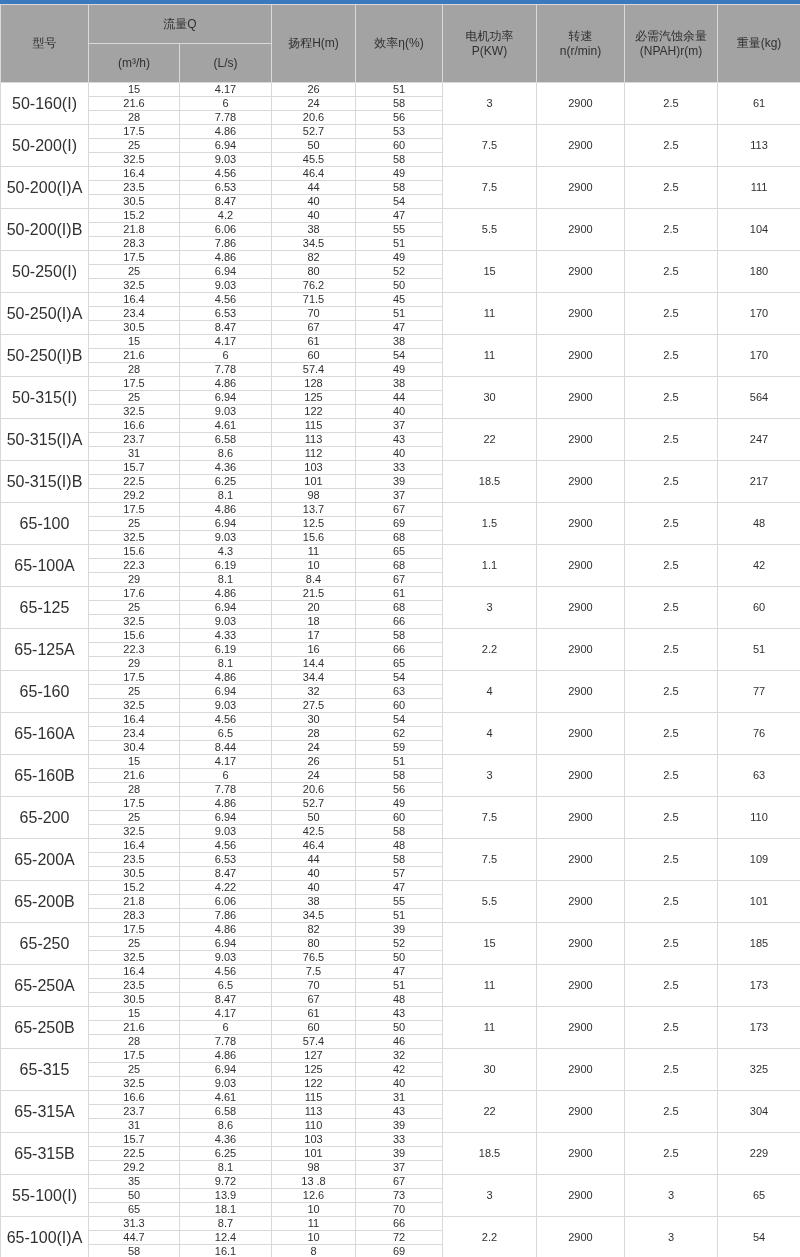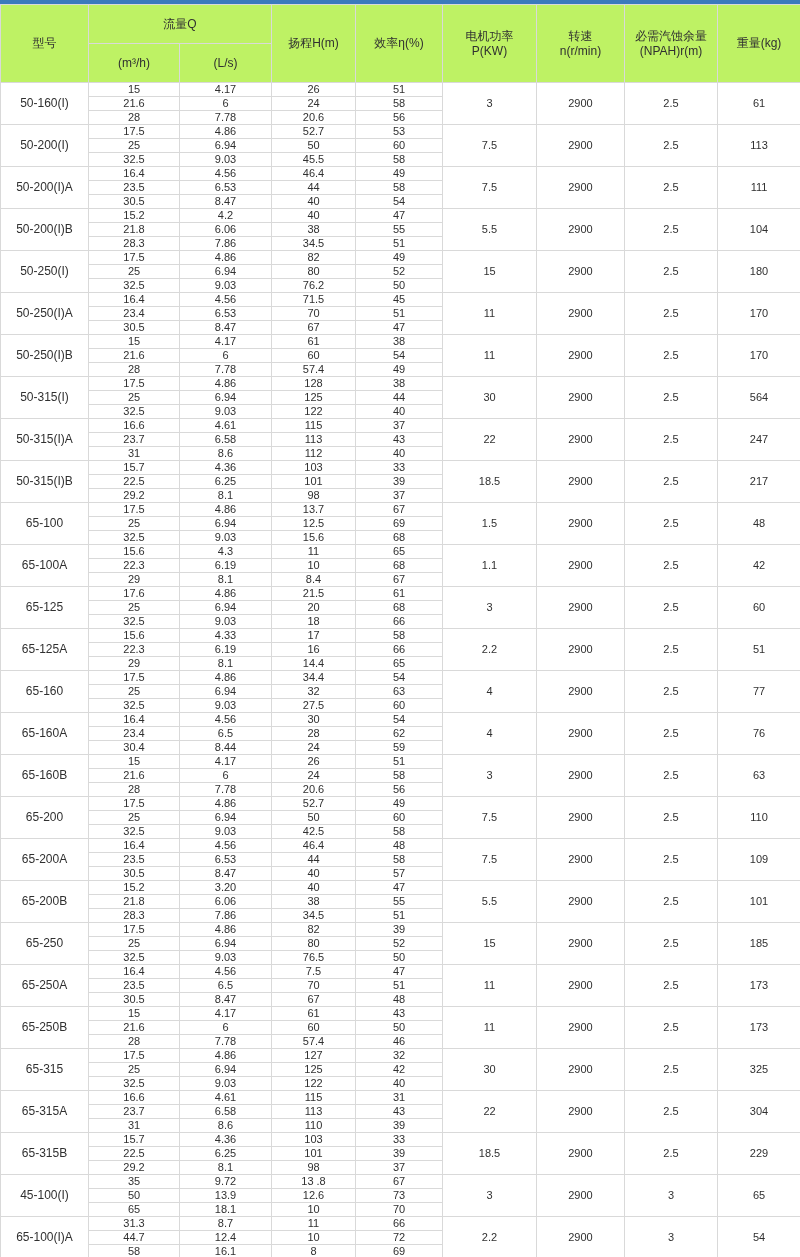--- a/index.html
+++ b/index.html
@@ -28,33 +28,33 @@
     text-align: center;
     vertical-align: middle;
     padding: 0;
     overflow: hidden;
     white-space: nowrap;
   }
   table.spec-table thead th {
     font-weight: normal;
     font-size: 12px;
     height: 38px;
-    background: #bef264;
+    background: #a3a3a3;
     text-align: center;
   }
   table.spec-table thead th .hline {
     line-height: 15px;
   }
   table.spec-table tbody td {
     font-size: 11px;
     height: 13px;
     line-height: 13px;
   }
   table.spec-table tbody td.model-cell {
-    font-size: 12px;
+    font-size: 16px;
     margin-left: 16px;
   }
 </style>
 </head>
 <body>
 
 <div class="page">
   <div class="top-accent-bar"></div>
 
   <table class="spec-table">
@@ -528,21 +528,21 @@
         </tr>
         <tr>
           <td>30.5</td>
           <td>8.47</td>
           <td>40</td>
           <td>57</td>
         </tr>
         <tr>
           <td rowspan="3" class="model-cell">65-200B</td>
           <td>15.2</td>
-          <td>3.20</td>
+          <td>4.22</td>
           <td>40</td>
           <td>47</td>
           <td rowspan="3">5.5</td>
           <td rowspan="3">2900</td>
           <td rowspan="3">2.5</td>
           <td rowspan="3">101</td>
         </tr>
         <tr>
           <td>21.8</td>
           <td>6.06</td>
@@ -687,21 +687,21 @@
           <td>101</td>
           <td>39</td>
         </tr>
         <tr>
           <td>29.2</td>
           <td>8.1</td>
           <td>98</td>
           <td>37</td>
         </tr>
         <tr>
-          <td rowspan="3" class="model-cell">45-100(I)</td>
+          <td rowspan="3" class="model-cell">55-100(I)</td>
           <td>35</td>
           <td>9.72</td>
           <td>13 .8</td>
           <td>67</td>
           <td rowspan="3">3</td>
           <td rowspan="3">2900</td>
           <td rowspan="3">3</td>
           <td rowspan="3">65</td>
         </tr>
         <tr>

